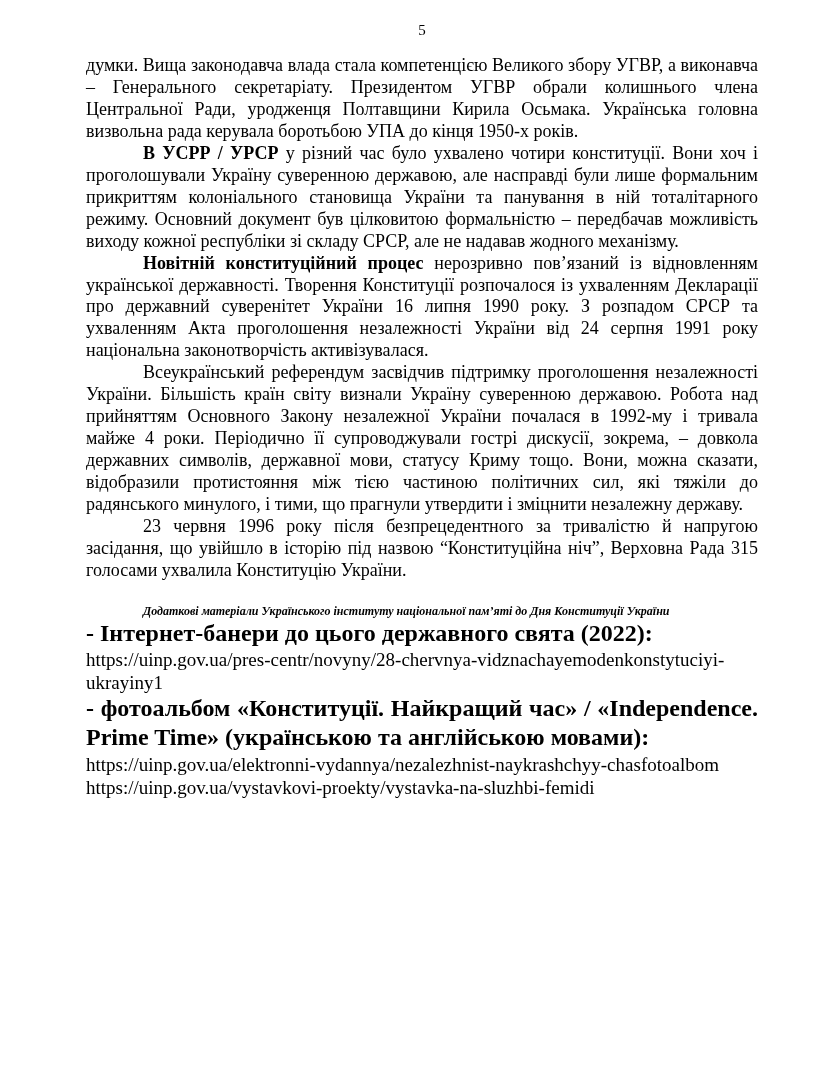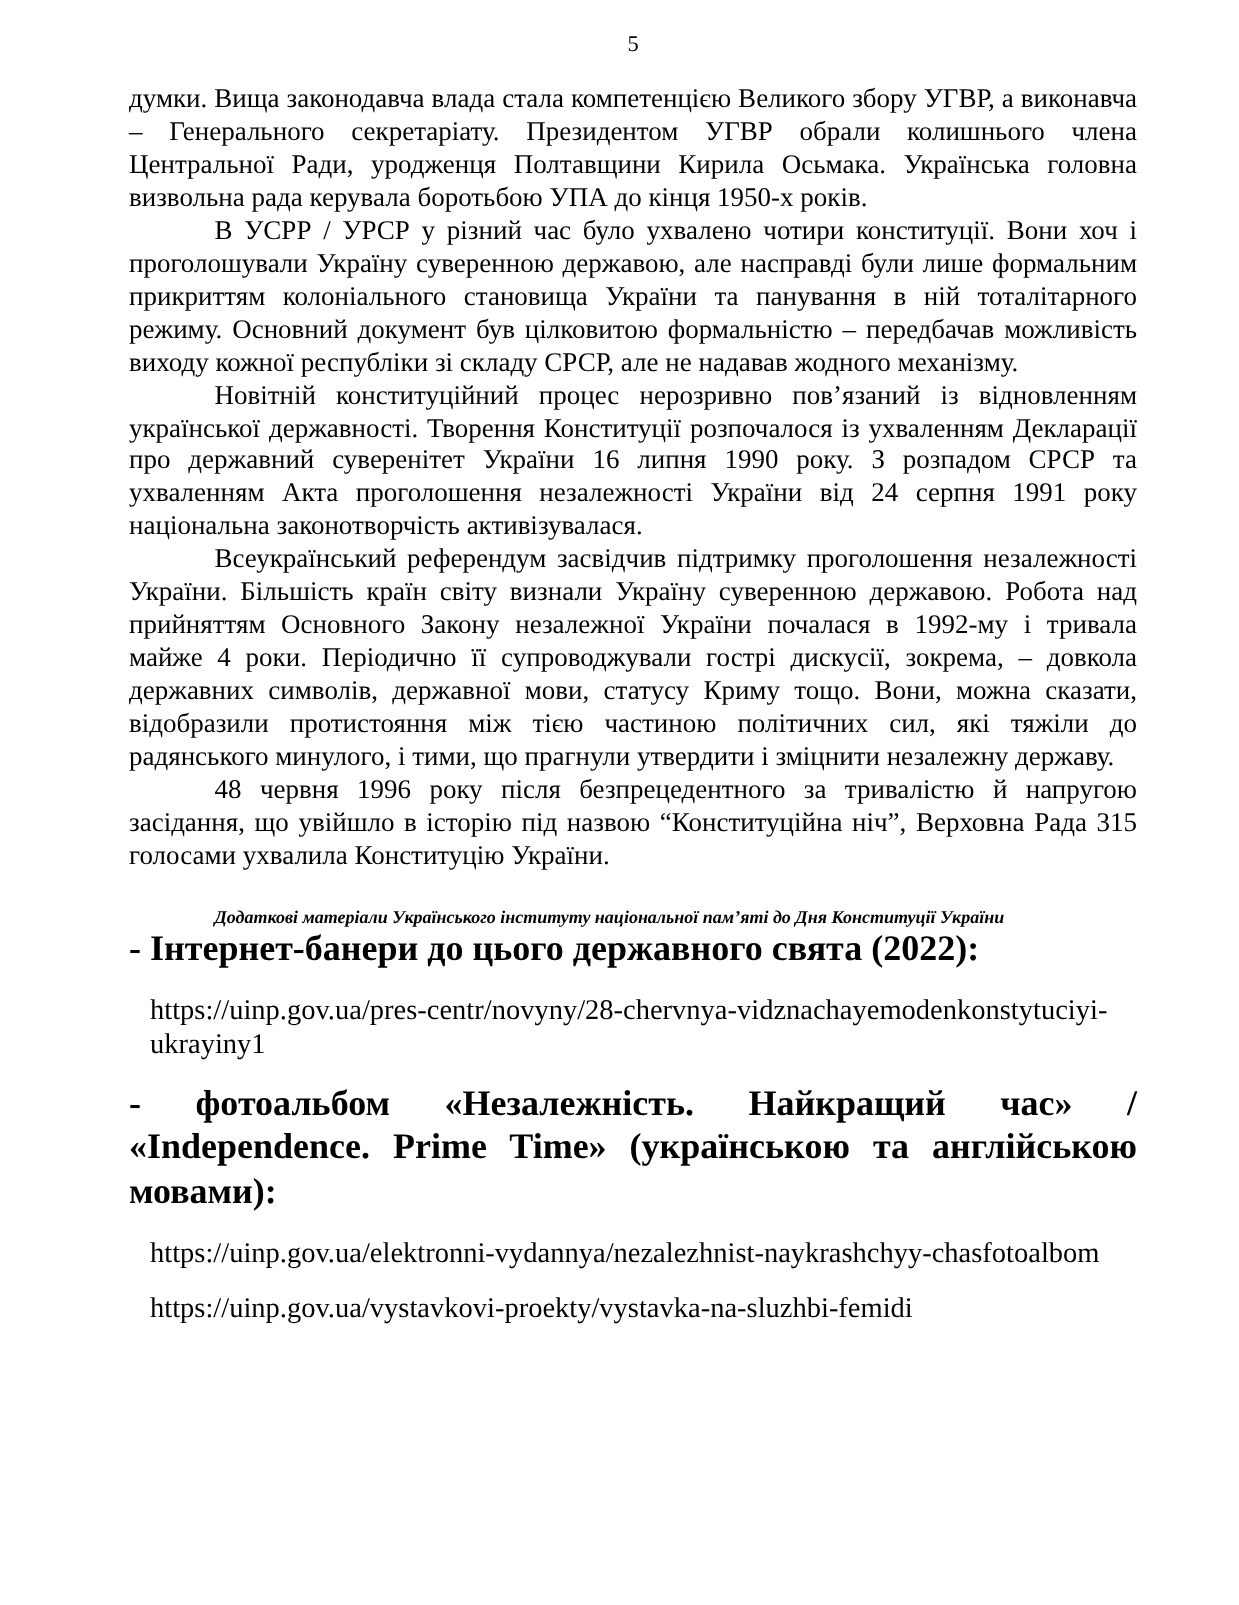--- a/index.html
+++ b/index.html
@@ -29,21 +29,21 @@
   .para {
     font-size: 18px;
     line-height: 1.22;
     text-align: justify;
     margin: 0;
   }
   .para.indent {
     text-indent: 57px;
   }
   .lead {
-    font-weight: normal;
+    font-weight: bold;
   }
   .resources-header {
     font-size: 12px;
     line-height: 1.22;
     text-align: justify;
     text-indent: 57px;
     font-weight: bold;
     font-style: italic;
     margin: 22px 0 0 0;
   }
@@ -51,52 +51,52 @@
     font-size: 24px;
     line-height: 1.22;
     text-align: justify;
     font-weight: bold;
     margin: 0;
   }
   .res-url {
     font-size: 19px;
     line-height: 1.22;
     text-align: left;
-    margin: 14px;
+    margin: 0;
     overflow-wrap: break-word;
   }
 </style>
 </head>
 <body>
 
 <div class="page">
 
   <div class="page-number">5</div>
 
   <p class="para">думки. Вища законодавча влада стала компетенцією Великого збору УГВР, а виконавча – Генерального секретаріату. Президентом УГВР обрали колишнього члена Центральної Ради, уродженця Полтавщини Кирила Осьмака. Українська головна визвольна рада керувала боротьбою УПА до кінця 1950-х років.</p>
 
   <p class="para indent"><b class="lead">В УСРР / УРСР</b><span> у різний час було ухвалено чотири конституції. Вони хоч і проголошували Україну суверенною державою, але насправді були лише формальним прикриттям колоніального становища України та панування в ній тоталітарного режиму. Основний документ був цілковитою формальністю – передбачав можливість виходу кожної республіки зі складу СРСР, але не надавав жодного механізму.</span></p>
 
   <p class="para indent"><b class="lead">Новітній конституційний процес</b><span> нерозривно пов’язаний із відновленням української державності. Творення Конституції розпочалося із ухваленням Декларації про державний суверенітет України 16 липня 1990 року. З розпадом СРСР та ухваленням Акта проголошення незалежності України від 24 серпня 1991 року національна законотворчість активізувалася.</span></p>
 
   <p class="para indent">Всеукраїнський референдум засвідчив підтримку проголошення незалежності України. Більшість країн світу визнали Україну суверенною державою. Робота над прийняттям Основного Закону незалежної України почалася в 1992-му і тривала майже 4 роки. Періодично її супроводжували гострі дискусії, зокрема, – довкола державних символів, державної мови, статусу Криму тощо. Вони, можна сказати, відобразили протистояння між тією частиною політичних сил, які тяжіли до радянського минулого, і тими, що прагнули утвердити і зміцнити незалежну державу.</p>
 
-  <p class="para indent">48 червня 1996 року після безпрецедентного за тривалістю й напругою засідання, що увійшло в історію під назвою “Конституційна ніч”, Верховна Рада 315 голосами ухвалила Конституцію України.</p>
+  <p class="para indent">23 червня 1996 року після безпрецедентного за тривалістю й напругою засідання, що увійшло в історію під назвою “Конституційна ніч”, Верховна Рада 315 голосами ухвалила Конституцію України.</p>
 
   <p class="resources-header">Додаткові матеріали Українського інституту національної пам’яті до Дня Конституції України</p>
 
   <div>
     <p class="res-label">- Інтернет-банери до цього державного свята (2022):</p>
     <p class="res-url">https://uinp.gov.ua/pres-centr/novyny/28-chervnya-vidznachayemodenkonstytuciyi-ukrayiny1</p>
   </div>
 
 
 
   <div>
-    <p class="res-label">- фотоальбом «Незалежність. Найкращий час» / «Independence. Prime Time» (українською та англійською мовами):</p>
+    <p class="res-label">- фотоальбом «Конституції. Найкращий час» / «Independence. Prime Time» (українською та англійською мовами):</p>
     <p class="res-url">https://uinp.gov.ua/elektronni-vydannya/nezalezhnist-naykrashchyy-chasfotoalbom</p>
   </div>
 
   <div>
     <p class="res-url">https://uinp.gov.ua/vystavkovi-proekty/vystavka-na-sluzhbi-femidi</p>
   </div>
 
 </div>
 
 </body></html>

